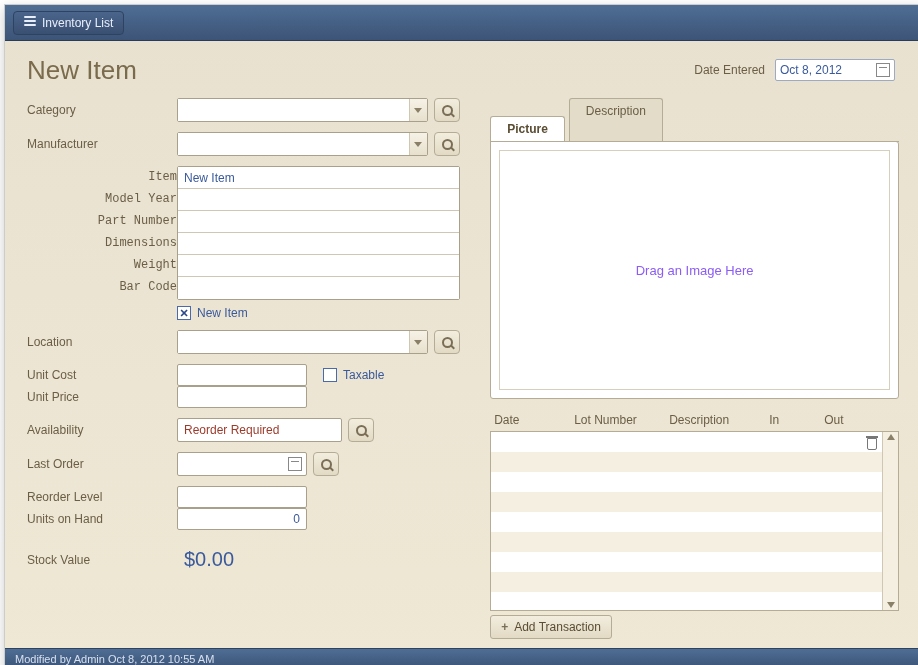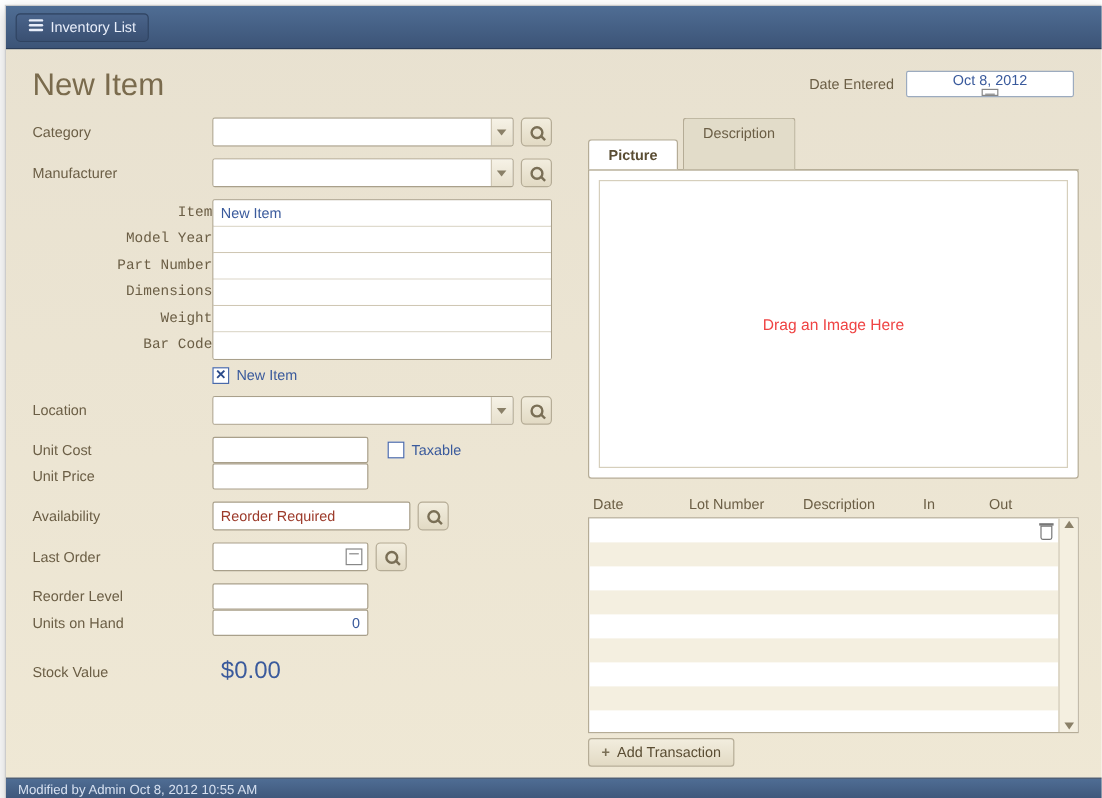--- a/index.html
+++ b/index.html
@@ -37,24 +37,24 @@
   }
   .title {
     font-size: 26px; color: #7a6b4d; margin-bottom: 12px;
   }
   .date-entered {
     position: absolute; top: 18px; right: 26px;
     display: flex; align-items: center; gap: 10px;
     color: #6b5e45;
   }
   .date-field {
-    width: 140px; height: 22px; border: 1px solid #9cabbf;
+    width: 120px; height: 22px; border: 1px solid #9cabbf;
     background: #fff; border-radius: 2px;
     display:flex; align-items:center; justify-content:space-between;
-    padding: 0 4px; color: #3a5a9c; flex-direction: column;
+    padding: 0 4px; color: #3a5a9c;
   }
   .calendar-icon { width:14px; height:14px; border:1px solid #888; position:relative; }
   .calendar-icon::before { content:""; position:absolute; top:3px; left:2px; right:2px; height:1px; background:#888;}
   .columns { display:flex; gap:30px; margin-top: 4px;}
   .left-col { width: 445px; }
   .right-col { width: 420px; }
 
   .form-row { display:flex; align-items:center; margin-bottom: 10px; }
   .form-row.tight { margin-bottom: 0; }
   .lbl { width: 150px; padding-right: 10px; color:#6b5e45; }
@@ -118,21 +118,21 @@
     cursor:pointer; font-size:12px;
   }
   .tab.active { background:#fff; font-weight:bold; color:#5a4d33;margin-top:18px;}
   .tabpane {
     border:1px solid #b5ac96; background:#fff; border-radius:0 3px 3px 3px;
     height: 258px; padding:8px;
   }
   .dropzone {
     width:100%; height:100%; border:1px solid #d6cfbc;
     display:flex; align-items:center; justify-content:center;
-    color:#ef4444; font-size:13px;
+    color:#8b5cf6; font-size:13px;
   }
 
   .tx-header { display:flex; color:#6b5e45; margin-top:14px; padding: 0 4px 4px 4px;}
   .tx-header div { font-size:12px; }
   .c-date { width:80px;}
   .c-lot { width:95px;}
   .c-desc { width:100px;}
   .c-in { width:55px;}
   .c-out { width:55px;}
 

